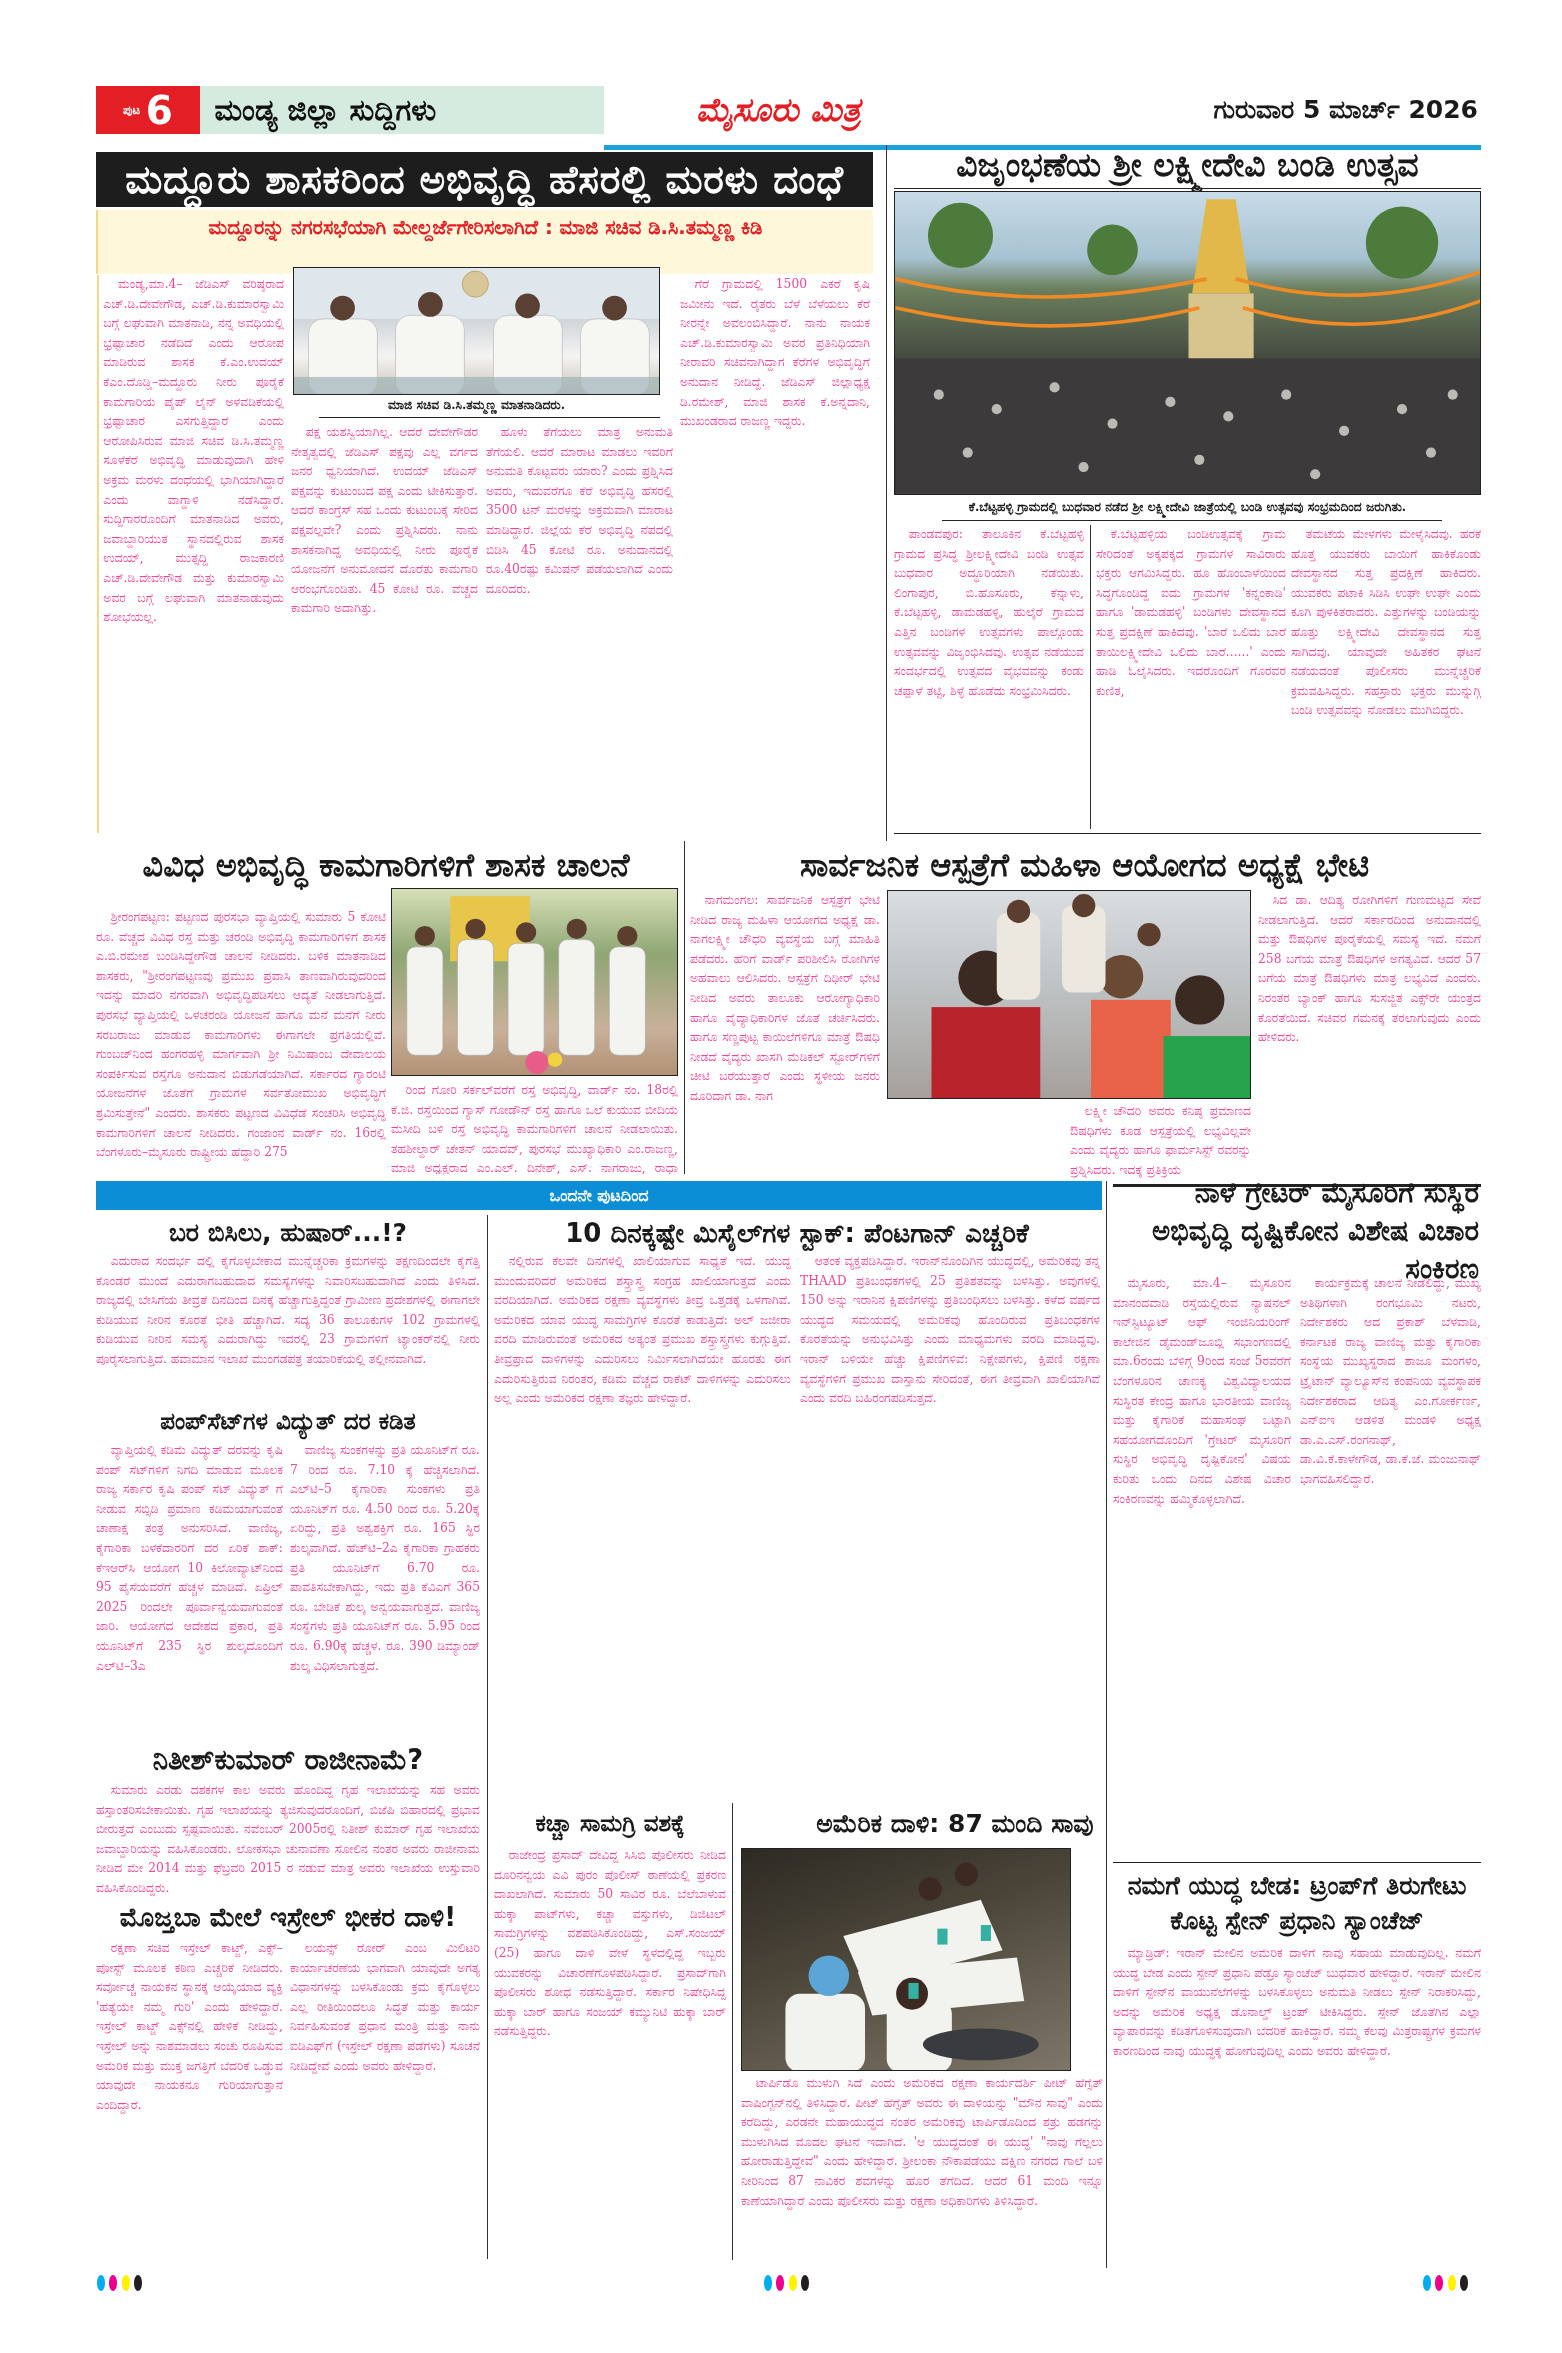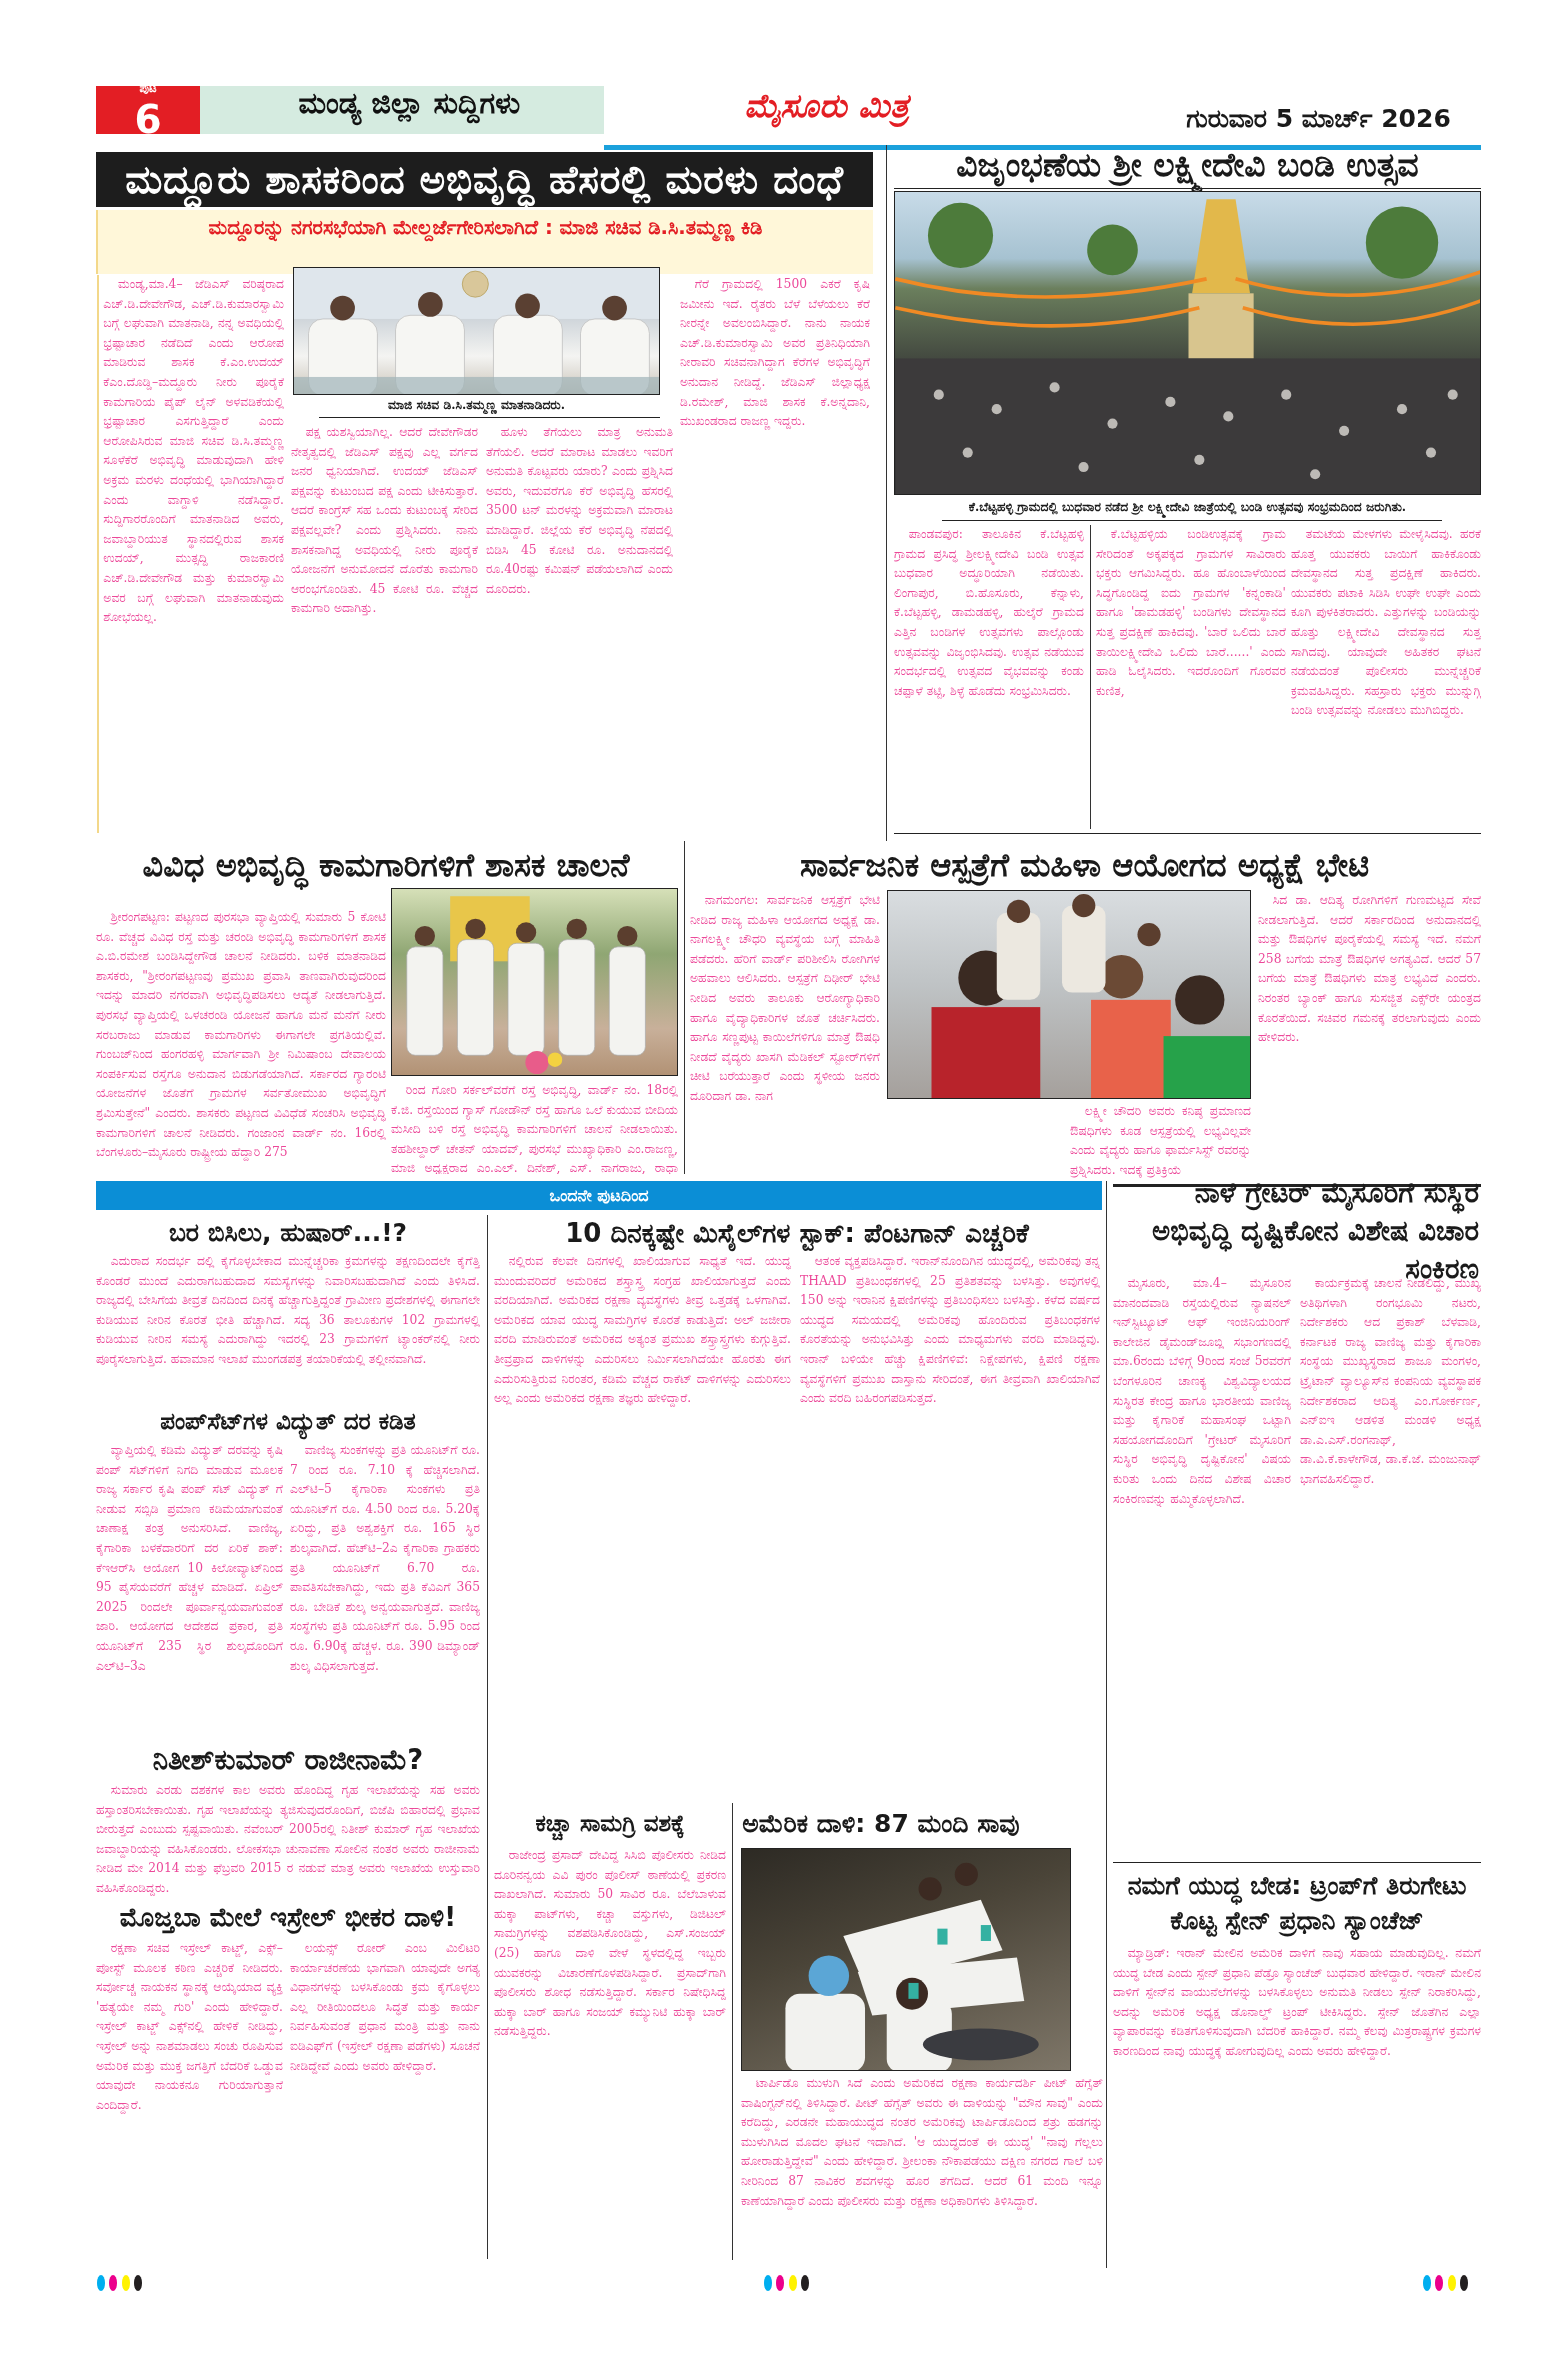--- a/index.html
+++ b/index.html
@@ -1,19 +1,19 @@
 <!DOCTYPE html>
 <html style="font-size:11.6px"><head>
 <meta charset="utf-8">
 <style>
   * { box-sizing: border-box; margin: 0; padding: 0; }
   html, body { width: 1562px; height: 2354px; background: #ffffff; overflow: hidden; }
   body { font-family: "DejaVu Sans", sans-serif; color: #1a1a1a; position: relative; }
 
-  .abs { position: absolute; flex-direction: column; }
+  .abs { position: absolute; }
   .col-text { font-family: "DejaVu Serif", serif; font-size: 12.3px; line-height: 19.6px; text-align: justify; color: #ec4899; overflow: hidden; }
   .col-text p { text-indent: 1.2em; }
   .vrule { position: absolute; width: 1.4px; background: #333; }
   .hrule { position: absolute; height: 1.4px; background: #222; }
 
   
   .page-box { left: 96px; top: 86px; width: 104px; height: 48px; background: #e31e24; display: flex; align-items: center; justify-content: center; gap: 5.8px; color: #fff; }
   .page-box .lbl { font-size: 11.6px; font-weight: bold; }
   .page-box .num { font-size: 39px; font-weight: bold; line-height: 1; }
   .section-box { left: 200px; top: 86px; width: 404px; height: 48px; background: #d5ebe0; display: flex; align-items: center; padding-left: 14.5px; font-size: 29px; font-weight: bold; color: #111; }
@@ -239,21 +239,21 @@
 <div class="abs col-text" style="left:800px; top:1252px; width:300px; height:544px;">
     <p>ಆತಂಕ ವ್ಯಕ್ತಪಡಿಸಿದ್ದಾರೆ. ಇರಾನ್‌ನೊಂದಿಗಿನ ಯುದ್ಧದಲ್ಲಿ, ಅಮೆರಿಕವು ತನ್ನ THAAD ಪ್ರತಿಬಂಧಕಗಳಲ್ಲಿ 25 ಪ್ರತಿಶತವನ್ನು ಬಳಸಿತ್ತು. ಅವುಗಳಲ್ಲಿ 150 ಅನ್ನು ಇರಾನಿನ ಕ್ಷಿಪಣಿಗಳನ್ನು ಪ್ರತಿಬಂಧಿಸಲು ಬಳಸಿತ್ತು. ಕಳೆದ ವರ್ಷದ ಯುದ್ಧದ ಸಮಯದಲ್ಲಿ ಅಮೆರಿಕವು ಹೊಂದಿರುವ ಪ್ರತಿಬಂಧಕಗಳ ಕೊರತೆಯನ್ನು ಅನುಭವಿಸಿತ್ತು ಎಂದು ಮಾಧ್ಯಮಗಳು ವರದಿ ಮಾಡಿದ್ದವು. ಇರಾನ್ ಬಳಿಯೇ ಹೆಚ್ಚು ಕ್ಷಿಪಣಿಗಳಿವೆ: ನಿಕ್ಷೇಪಗಳು, ಕ್ಷಿಪಣಿ ರಕ್ಷಣಾ ವ್ಯವಸ್ಥೆಗಳಿಗೆ ಪ್ರಮುಖ ದಾಸ್ತಾನು ಸೇರಿದಂತೆ, ಈಗ ತೀವ್ರವಾಗಿ ಖಾಲಿಯಾಗಿವೆ ಎಂದು ವರದಿ ಬಹಿರಂಗಪಡಿಸುತ್ತದೆ.</p>
   </div>
 
 <div class="sec-hl" style="left:494px; top:1803px; width:232px; height:41px; font-size:23px;">ಕಚ್ಚಾ ಸಾಮಗ್ರಿ ವಶಕ್ಕೆ</div>
 <div class="vrule" style="left:732px; top:1803px; height:457px; width:0.7px;"></div>
 <div class="abs col-text" style="left:494px; top:1846px; width:232px; height:413px;">
     <p>ರಾಜೇಂದ್ರ ಪ್ರಸಾದ್ ದೇವಿದ್ದ ಸಿಸಿಬಿ ಪೊಲೀಸರು ನೀಡಿದ ದೂರಿನನ್ವಯ ಎವಿ ಪುರಂ ಪೊಲೀಸ್ ಠಾಣೆಯಲ್ಲಿ ಪ್ರಕರಣ ದಾಖಲಾಗಿದೆ. ಸುಮಾರು 50 ಸಾವಿರ ರೂ. ಬೆಲೆಬಾಳುವ ಹುಕ್ಕಾ ಪಾಟ್‌ಗಳು, ಕಚ್ಚಾ ವಸ್ತುಗಳು, ಡಿಜಿಟಲ್ ಸಾಮಗ್ರಿಗಳನ್ನು ವಶಪಡಿಸಿಕೊಂಡಿದ್ದು, ಎಸ್.ಸಂಜಯ್ (25) ಹಾಗೂ ದಾಳಿ ವೇಳೆ ಸ್ಥಳದಲ್ಲಿದ್ದ ಇಬ್ಬರು ಯುವಕರನ್ನು ವಿಚಾರಣೆಗೊಳಪಡಿಸಿದ್ದಾರೆ. ಪ್ರಸಾದ್‌ಗಾಗಿ ಪೊಲೀಸರು ಶೋಧ ನಡೆಸುತ್ತಿದ್ದಾರೆ. ಸರ್ಕಾರ ನಿಷೇಧಿಸಿದ್ದ ಹುಕ್ಕಾ ಬಾರ್ ಹಾಗೂ ಸಂಜಯ್ ಕಮ್ಯುನಿಟಿ ಹುಕ್ಕಾ ಬಾರ್ ನಡೆಸುತ್ತಿದ್ದರು.</p>
   </div>
 
-<div class="sec-hl" style="left:700px; top:1803px; width:362px; height:41px; font-size:25px;">ಅಮೆರಿಕ ದಾಳಿ: 87 ಮಂದಿ ಸಾವು</div>
+<div class="sec-hl" style="left:774px; top:1803px; width:362px; height:41px; font-size:25px;">ಅಮೆರಿಕ ದಾಳಿ: 87 ಮಂದಿ ಸಾವು</div>
 <div class="photo" style="left:741px; top:1848px; width:330px; height:223px; background:linear-gradient(160deg,#2d2a24 0%,#4a4438 40%,#7e7668 100%);">
   <svg width="330" height="223" viewBox="0 0 456 308">
     <g fill="#f2f2ef">
         <path d="M140,120 L330,70 L360,140 L170,190 Z"></path>
         <path d="M160,170 L380,150 L390,210 L180,230 Z"></path>
         <rect x="60" y="200" width="110" height="108" rx="20"></rect>
         <rect x="200" y="210" width="90" height="98" rx="18"></rect>
       </g>
     <circle cx="120" cy="175" r="28" fill="#5ba6d6"></circle>
     <g fill="#3c2a22">

